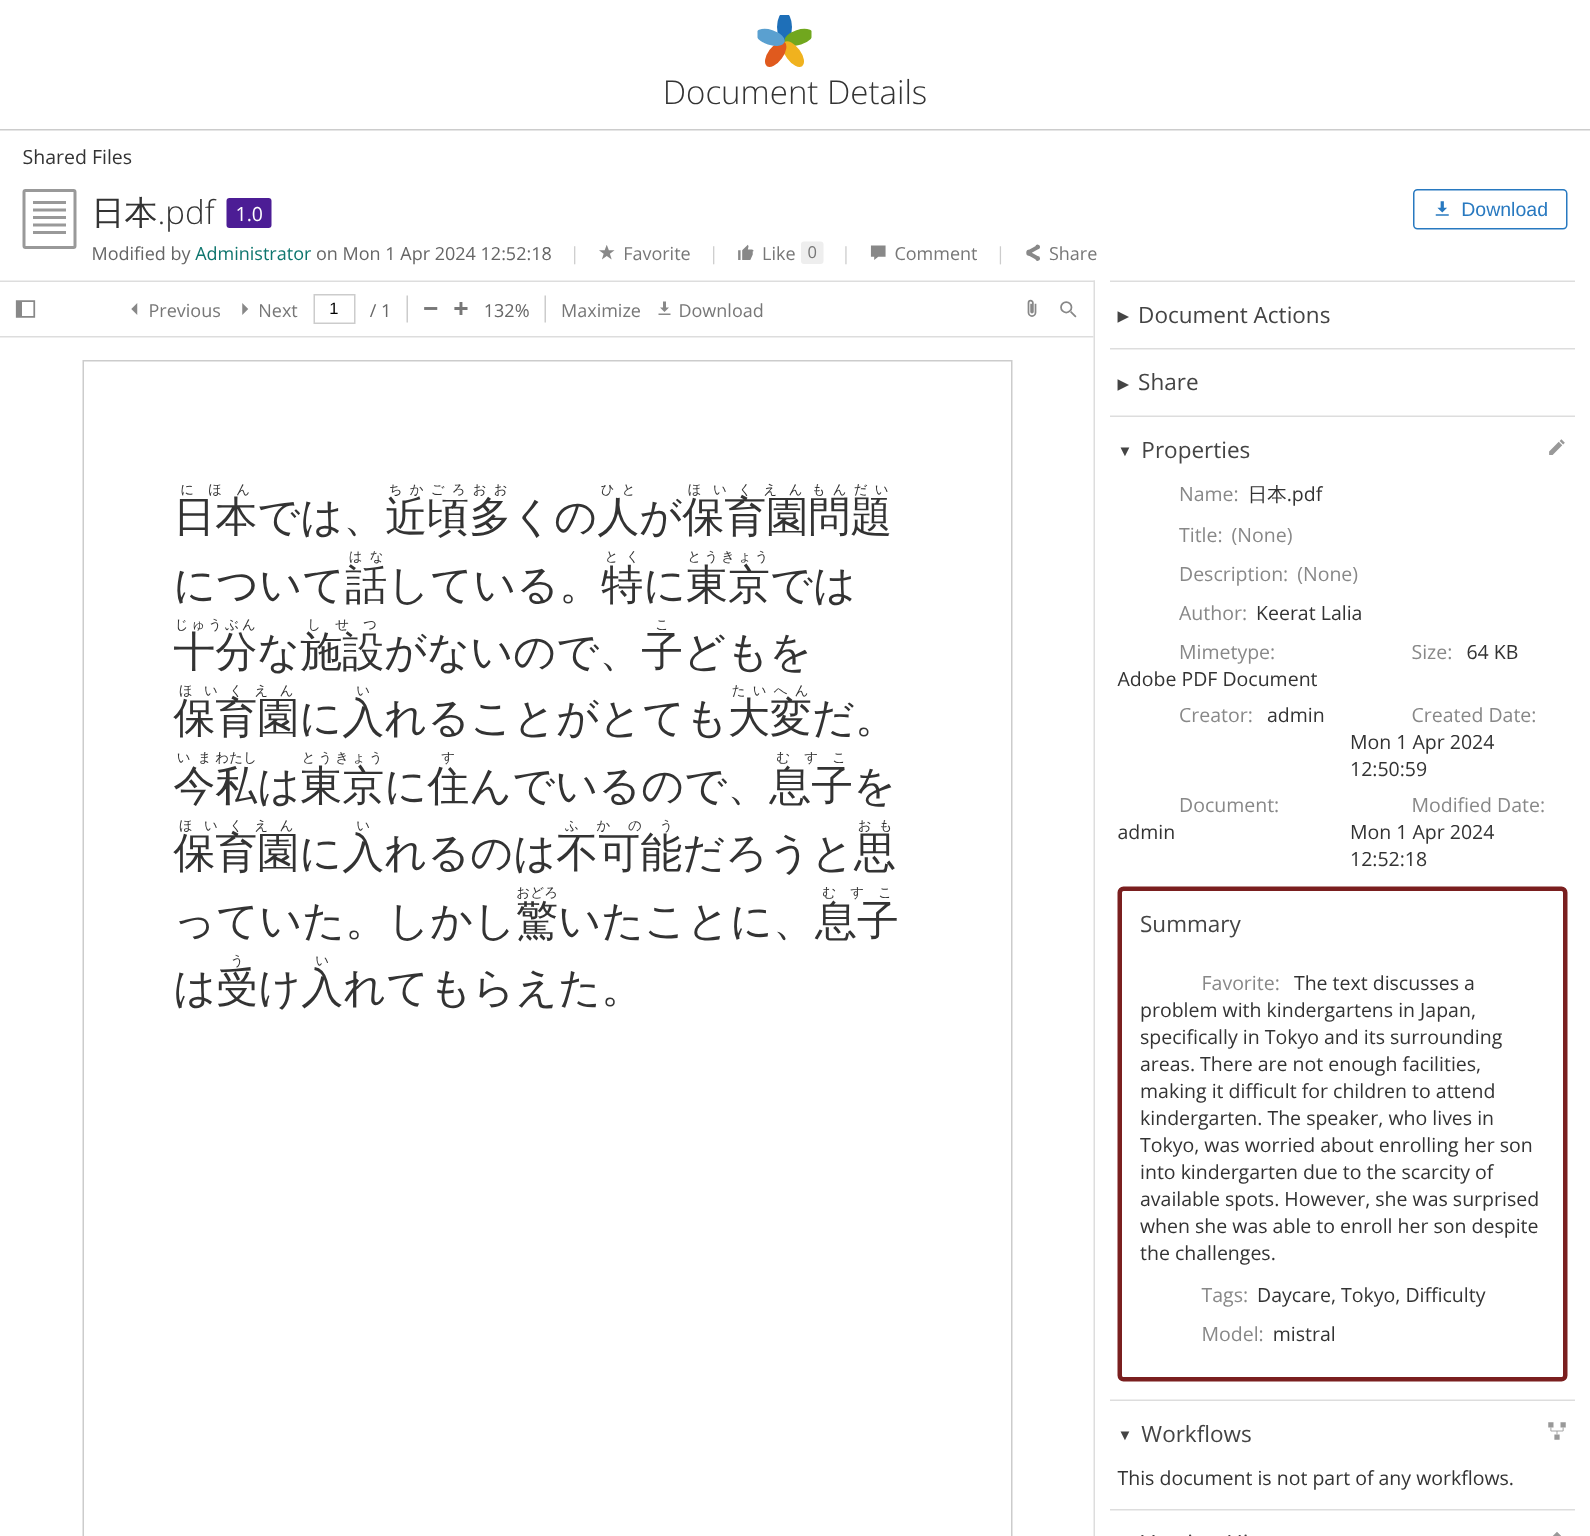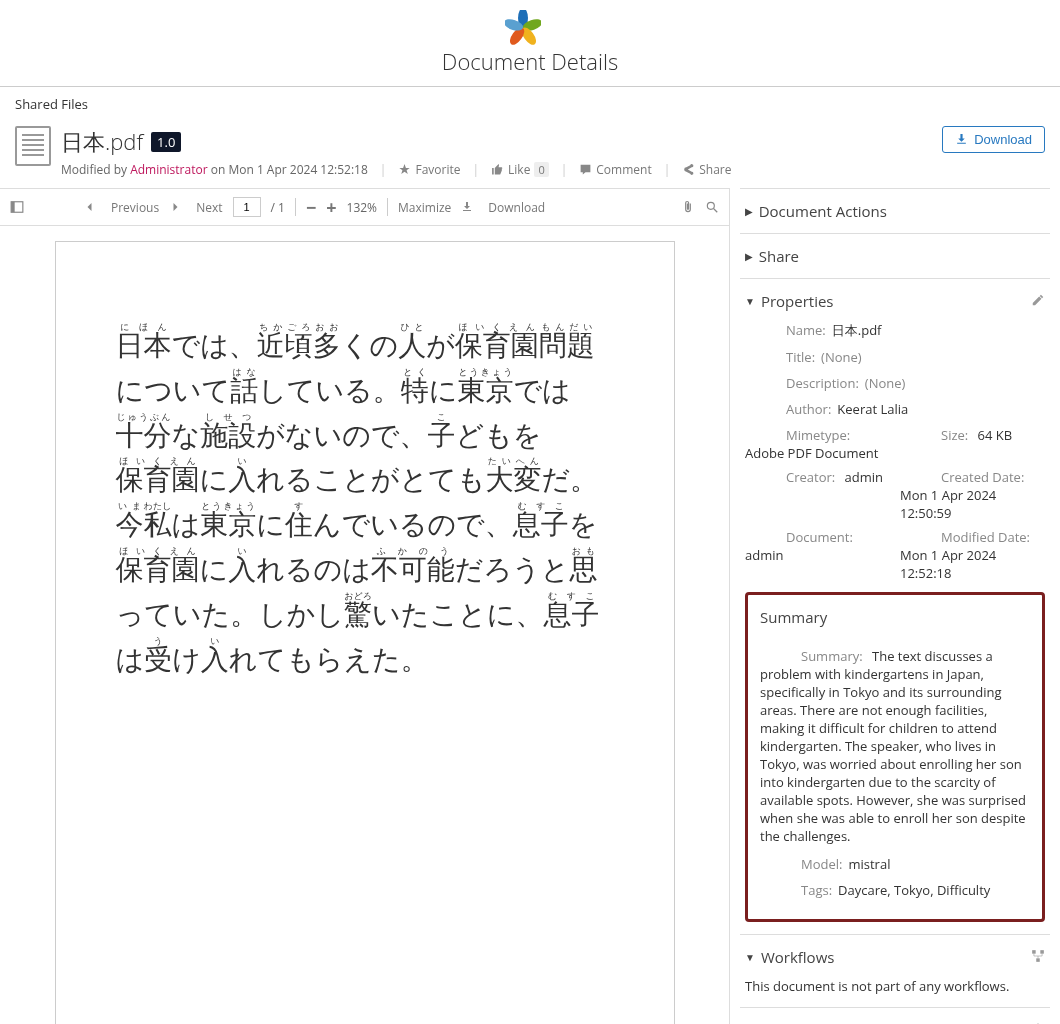--- a/index.html
+++ b/index.html
@@ -6,30 +6,30 @@
 body { font-family: "Open Sans", Arial, sans-serif; font-size: 13px; color: #333; background: #fff; }
 .header { display: flex; align-items: center; padding: 10px 15px; border-bottom: 1px solid #ccc; flex-direction: column; }
 .logo { width: 36px; height: 36px; margin-right: 15px; position: relative; }
 .page-title { font-size: 22px; font-weight: 300; color: #333; }
 .breadcrumb { padding: 8px 15px; font-size: 13px; }
 .doc-header { padding: 5px 15px 10px; display: flex; align-items: flex-start; }
 .doc-icon { width: 36px; height: 40px; border: 2px solid #999; border-radius: 2px; margin-right: 10px; position: relative; flex-shrink: 0; }
 .doc-icon::before { content: ""; position: absolute; top: 6px; left: 5px; right: 5px; height: 2px; background: #999; box-shadow: 0 5px 0 #999, 0 10px 0 #999, 0 15px 0 #999, 0 20px 0 #999; }
 .doc-title-row { display: flex; align-items: center; gap: 8px; }
 .doc-title { font-size: 22px; font-weight: 300; }
-.version-badge { background: #0f172a; color: #fff; font-size: 13px; padding: 1px 6px; border-radius: 2px; }
+.version-badge { background: #4c1d95; color: #fff; font-size: 13px; padding: 1px 6px; border-radius: 2px; }
 .doc-meta { font-size: 12px; color: #666; margin-top: 3px; display: flex; align-items: center; gap: 12px; }
-.doc-meta a { color: #be185d; text-decoration: none; }
+.doc-meta a { color: #0f766e; text-decoration: none; }
 .meta-item { display: inline-flex; align-items: center; gap: 4px; color: #777; cursor: pointer; }
 .like-count { background: #eee; padding: 0 4px; border-radius: 2px; font-size: 11px; }
 .download-btn { margin-left: auto; border: 1px solid #2879c0; color: #2879c0; background: #fff; padding: 5px 12px; border-radius: 3px; cursor: pointer; display: inline-flex; align-items: center; gap: 6px; font-size: 13px; }
 .main-layout { display: flex; }
 .viewer-col { flex: 1; border-right: 1px solid #ddd; border-top: 1px solid #ddd; }
 .viewer-toolbar { display: flex; align-items: center; padding: 6px 10px; border-bottom: 1px solid #ddd; gap: 10px; font-size: 12px; color: #666; }
-.vt-btn { display: inline-flex; align-items: center; gap: 15px; cursor: pointer; color: #777; }
+.vt-btn { display: inline-flex; align-items: center; gap: 3px; cursor: pointer; color: #777; }
 .vt-sep { width: 1px; height: 18px; background: #ccc; }
 .vt-input { width: 28px; height: 20px; border: 1px solid #ccc; text-align: center; font-size: 11px; }
 .pdf-canvas { background: #fff; margin: 15px auto; width: 620px; min-height: 830px; border: 1px solid #ccc; padding: 80px 60px; }
 .jp-text { font-size: 28px; line-height: 1.6; font-family: "Hiragino Mincho ProN", "Yu Mincho", serif; }
 .jp-text ruby rt { font-size: 9px; color: #333; }
 .side-col { width: 330px; padding: 0 10px 20px; }
 .panel { border-top: 1px solid #ddd; padding: 12px 5px; }
 .panel-head { font-size: 15px; font-weight: 400; color: #444; display: flex; align-items: center; gap: 6px; cursor: pointer; }
 .panel-head .tri { font-size: 10px; }
 .panel-head .edit { margin-left: auto; color: #999; font-size: 14px; }
@@ -219,30 +219,30 @@
           <div><span class="prop-label">Size:</span> <span class="prop-value">64 KB</span></div>
           <div><span class="prop-label">Creator:</span> <span class="prop-value">admin</span></div>
           <div><span class="prop-label">Created Date:</span> <span class="prop-value">Mon 1 Apr 2024 12:50:59</span></div>
           <div><span class="prop-label">Document:</span> <span class="prop-value">admin</span></div>
           <div><span class="prop-label">Modified Date:</span> <span class="prop-value">Mon 1 Apr 2024 12:52:18</span></div>
         </div>
       </div>
       <div class="summary-box">
         <div class="summary-title">Summary</div>
         <div class="prop-row" style="display:block;margin-bottom:10px">
-          <span class="prop-label">Summary:</span>
+          <span class="prop-label">Favorite:</span>
           <span class="prop-value">The text discusses a problem with kindergartens in Japan, specifically in Tokyo and its surrounding areas. There are not enough facilities, making it difficult for children to attend kindergarten. The speaker, who lives in Tokyo, was worried about enrolling her son into kindergarten due to the scarcity of available spots. However, she was surprised when she was able to enroll her son despite the challenges.</span>
         </div>
+        <div class="prop-row">
+            <span class="prop-label">Tags:</span>
+            <span class="prop-value">Daycare, Tokyo, Difficulty</span>
+          </div>
         <div class="prop-row">
             <span class="prop-label">Model:</span>
             <span class="prop-value">mistral</span>
-          </div>
-        <div class="prop-row">
-            <span class="prop-label">Tags:</span>
-            <span class="prop-value">Daycare, Tokyo, Difficulty</span>
           </div>
       </div>
     </div>
     <div class="panel">
       <div class="panel-head">
         <span class="tri">▼</span>
         <span>Workflows</span>
         <span class="edit">
           <svg width="14" height="14" fill="#999" viewBox="0 0 24 24">
               <rect x="2" y="2" width="6" height="6"></rect>

